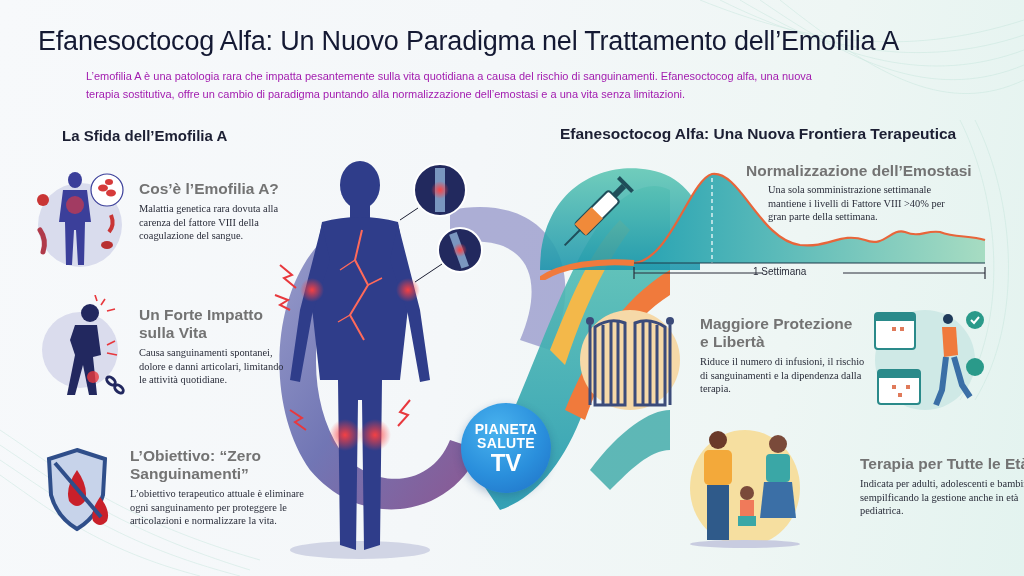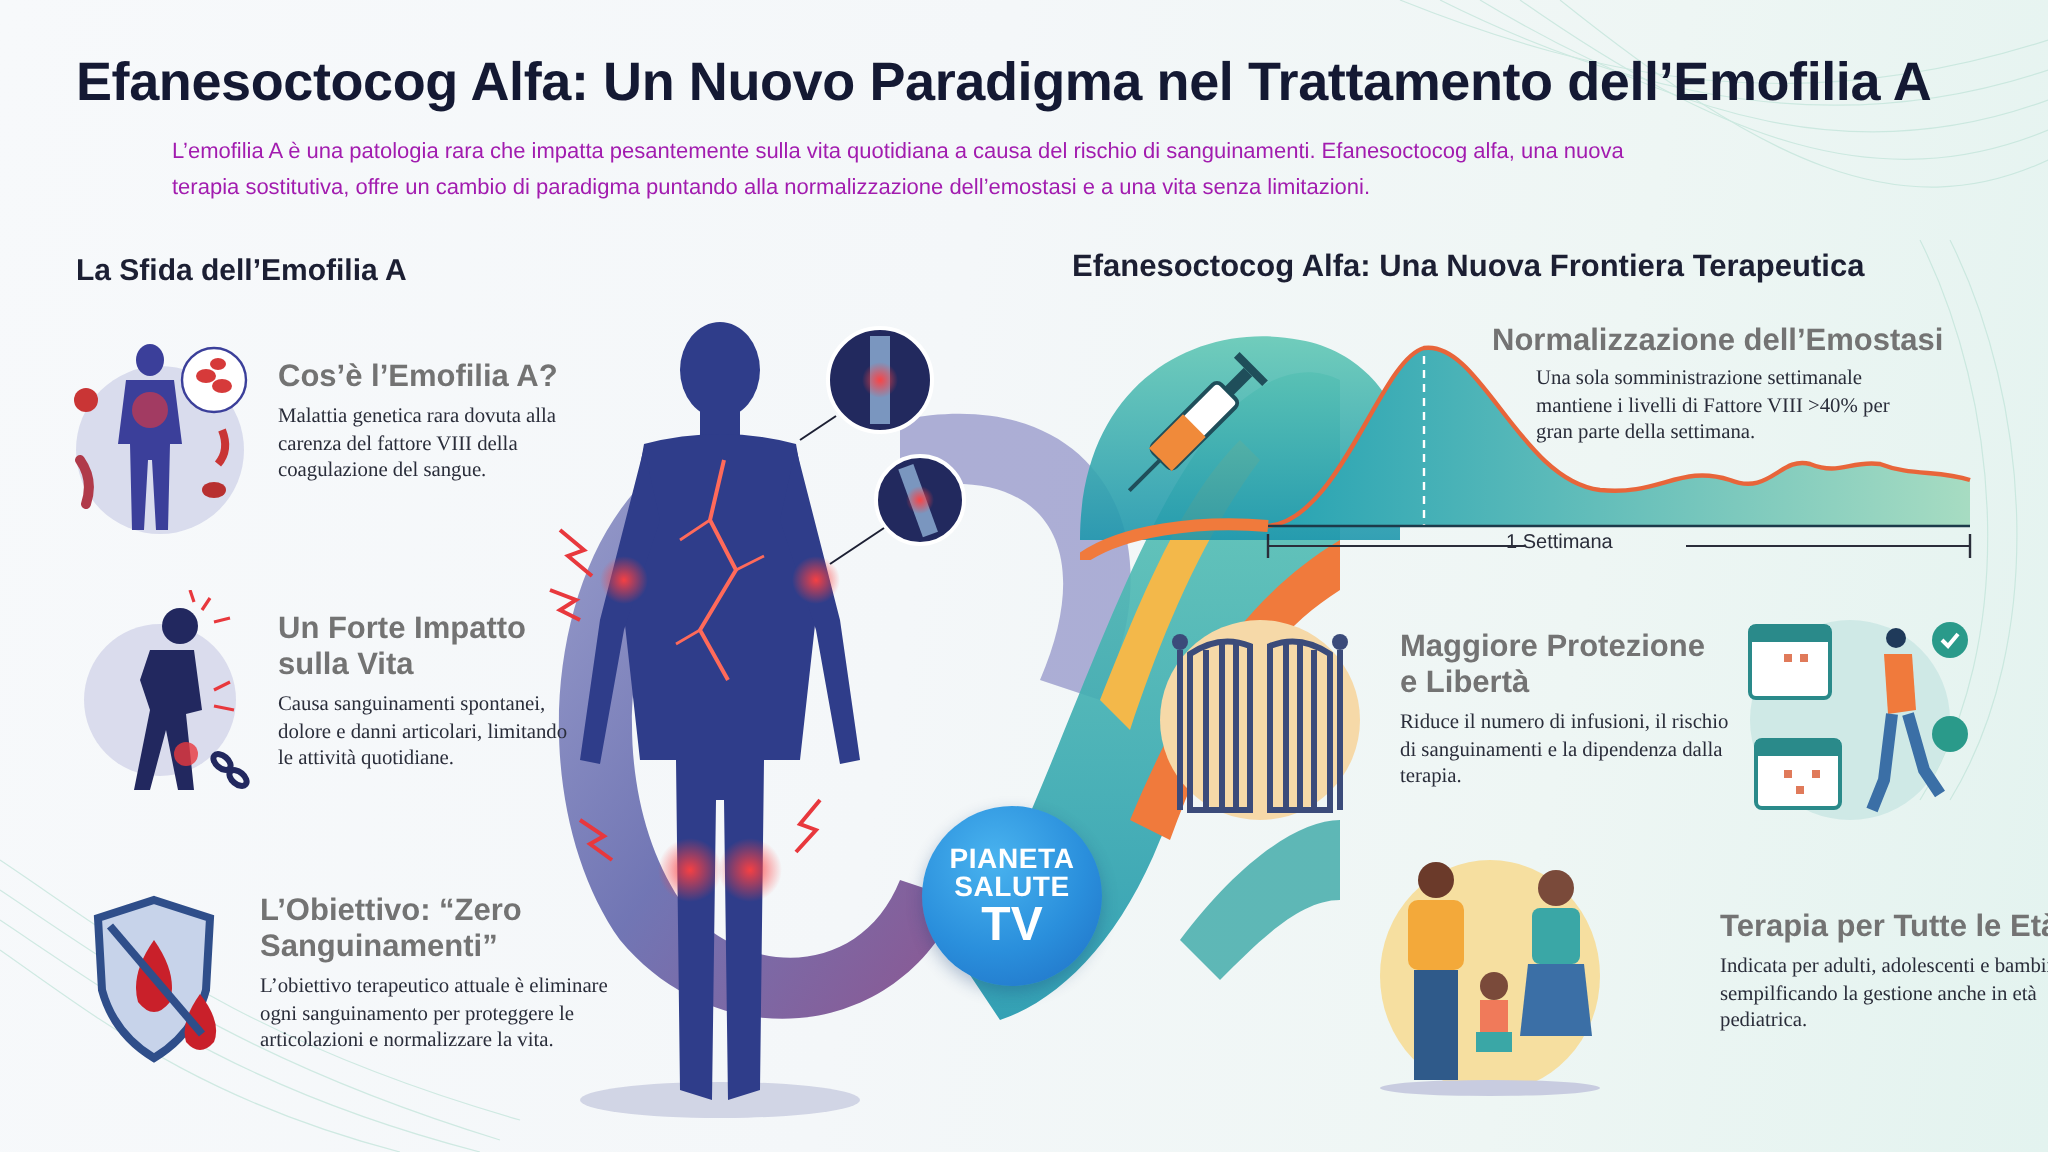--- a/index.html
+++ b/index.html
@@ -6,29 +6,29 @@
   html, body { width: 1024px; height: 576px; overflow: hidden; }
   body {
     font-family: "Liberation Sans", sans-serif;
     background: linear-gradient(100deg, #f7f9fb 0%, #f4f7f9 45%, #eef6f4 75%, #e3f3ef 100%);
     color: #1c1f33;
     position: relative;
   }
   .bg-lines { position: absolute; inset: 0; pointer-events: none; }
   .title {
     position: absolute; left: 38px; top: 26px;
-    font-size: 27px; font-weight: 700; color: #141933; letter-spacing: -0.2px;
+    font-size: 27px; font-weight: 400; color: #141933; letter-spacing: -0.2px;
     white-space: nowrap;
   }
   .intro {
     position: absolute; left: 38px; top: 68px; width: 760px;
     font-size: 11px; line-height: 17.5px; color: #a21caf; margin-left: 48px;
   }
   .section-h {
-    position: absolute; font-size: 15px; font-weight: 700; color: #1c1f33; white-space: nowrap;
+    position: absolute; font-size: 15px; font-weight: 700; color: #1c1f33; white-space: nowrap; margin-left: 24px;
   }
   .card { position: absolute; }
   .card .h { font-size: 15.5px; font-weight: 700; color: #737373; line-height: 18px; }
   .card .p { font-size: 10.4px; line-height: 13.6px; color: #2a2d3a; margin-top: 4px; font-family: Liberation Serif, serif; }
   .illus { position: absolute; }
   .logo {
     position: absolute; left: 461px; top: 403px; width: 90px; height: 90px; border-radius: 50%;
     background: radial-gradient(circle at 40% 30%, #49b3ef 0%, #2a8fdc 55%, #1f6fc4 100%);
     box-shadow: 0 3px 8px rgba(20,60,120,0.3);
     display: flex; flex-direction: column; align-items: center; justify-content: center;

